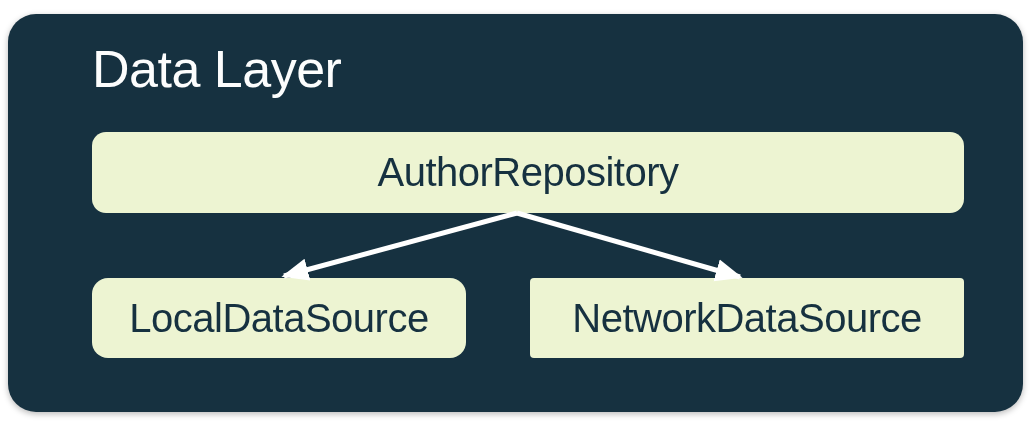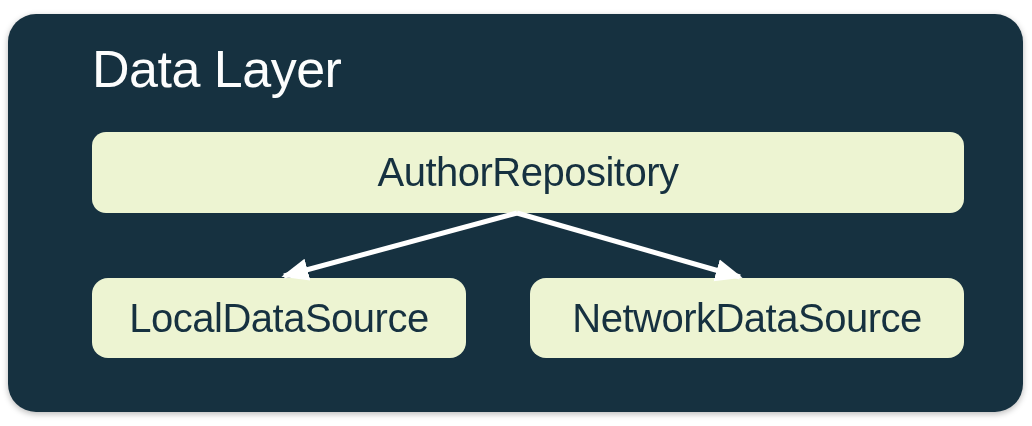--- a/index.html
+++ b/index.html
@@ -68,21 +68,21 @@
     top: 264px;
     width: 374px;
     height: 80px;
     border-radius: 16px;
   }
   .node-network {
     left: 522px;
     top: 264px;
     width: 434px;
     height: 80px;
-    border-radius: 16px;
+    border-radius: 4px;
   }
   .edges-svg {
     position: absolute;
     left: 0;
     top: 0;
     width: 1032px;
     height: 426px;
     pointer-events: none;
   }
   .edge-line {

